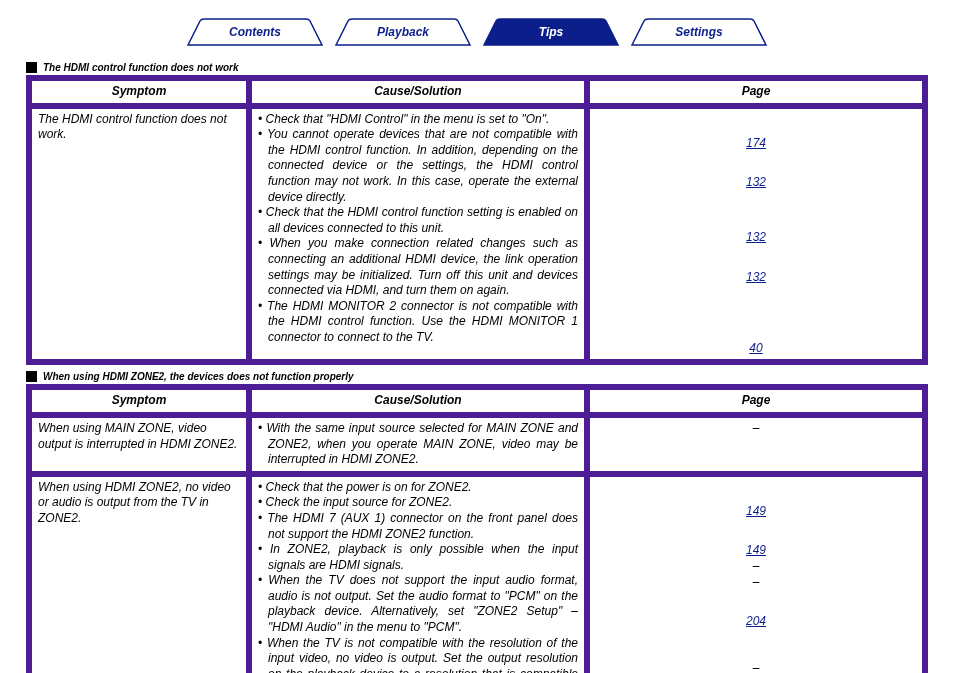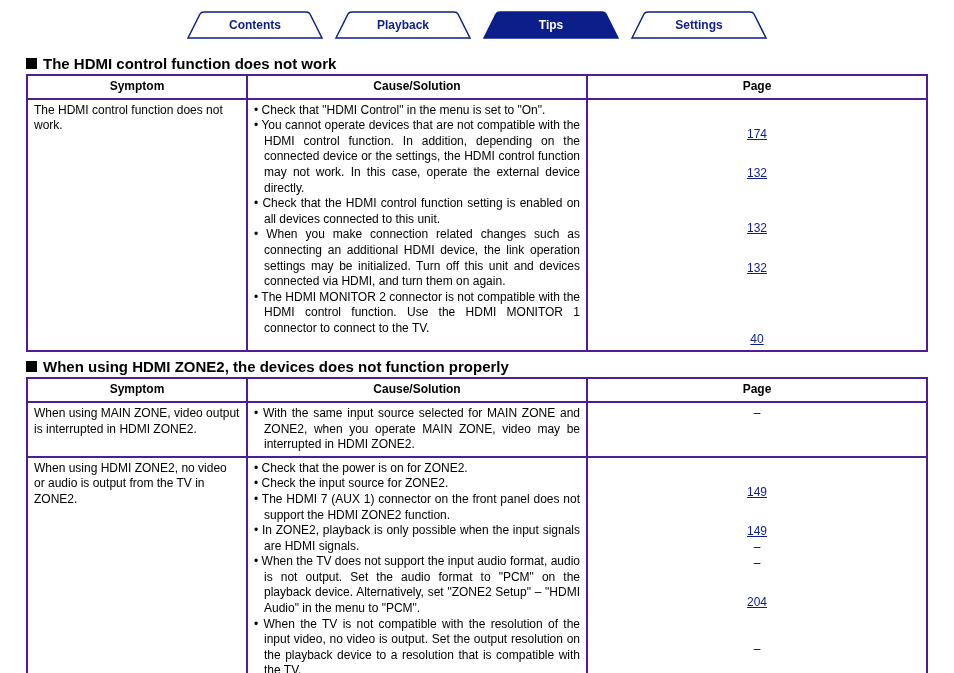--- a/index.html
+++ b/index.html
@@ -3,38 +3,38 @@
 <meta charset="utf-8">
 <style>
   :root{
     --navy:#0b1e8a;
     --blue:#0b28c4;
     --pill:#1a2fbf;
     --text:#000;
     --border:#000;
   }
   html,body{margin:0;padding:0;background:#fff;color:var(--text);font-family:Arial,Helvetica,sans-serif;font-size:12.5px;}
-  .page{width:954px;height:673px;box-sizing:border-box;padding:3px 26px 8px 26px;position:relative;display:flex;flex-direction:column;}
+  .page{width:954px;height:673px;box-sizing:border-box;padding:10px 26px 8px 26px;position:relative;display:flex;flex-direction:column;font-style:italic;}
 
   
   .tabs{display:flex;gap:0;margin:8px 0 4px 0;align-items:flex-end;justify-content:center;}
   .tab{flex:1;max-width:150px;height:28px;position:relative;display:flex;align-items:center;justify-content:center;margin:0 -1px;}
   .tab svg{position:absolute;inset:0;width:100%;height:100%;}
   .tab span{position:relative;font-weight:bold;font-size:12px;color:var(--navy);}
   .tab.active span{color:#fff;}
   .tabs-under{height:2px;background:var(--navy);margin:0 0 6px 0;}
 
   
   .section{margin-top:6px;}
-  h2{font-size:15px;font-weight:bold;margin:2px 0 2px 0;display:flex;align-items:center;gap:6px;}
+  h2{font-size:10px;font-weight:bold;margin:2px 0 2px 0;display:flex;align-items:center;gap:6px;}
   h2 .sq{width:11px;height:11px;background:#000;display:inline-block;}
 
   
   table{width:100%;border-collapse:collapse;table-layout:fixed;}
-  th,td{border:2px solid #4c1d95;padding:3px 6px;vertical-align:top;font-size:12px;line-height:1.3;}
+  th,td{border:6px solid #4c1d95;padding:3px 6px;vertical-align:top;font-size:12px;line-height:1.3;}
   th{font-weight:bold;text-align:center;}
   col.symptom{width:220px;}
   col.page{width:50px;}
   ul.bullets{margin:0;padding:0;list-style:none;}
   ul.bullets>li{padding-left:10px;text-indent:-10px;text-align:justify;}
   ul.bullets>li::before{content:"• ";}
   .page-col{ text-align:center;}
   .page-col a{color:var(--navy);text-decoration:underline;display:block;margin-top:24px;}
   .page-col span{display:block;}
 </style>

